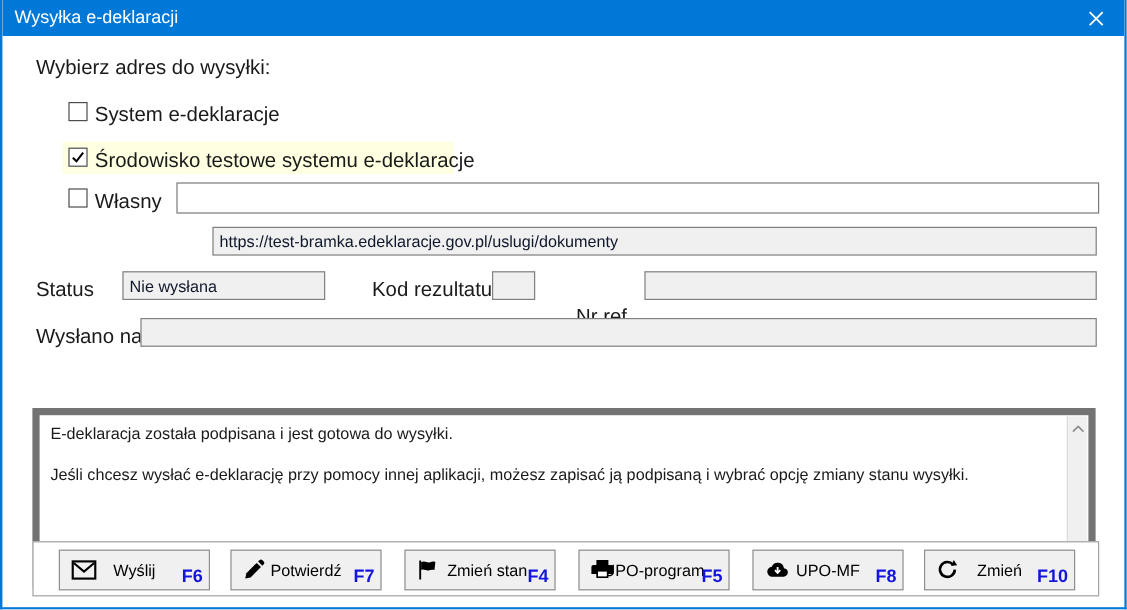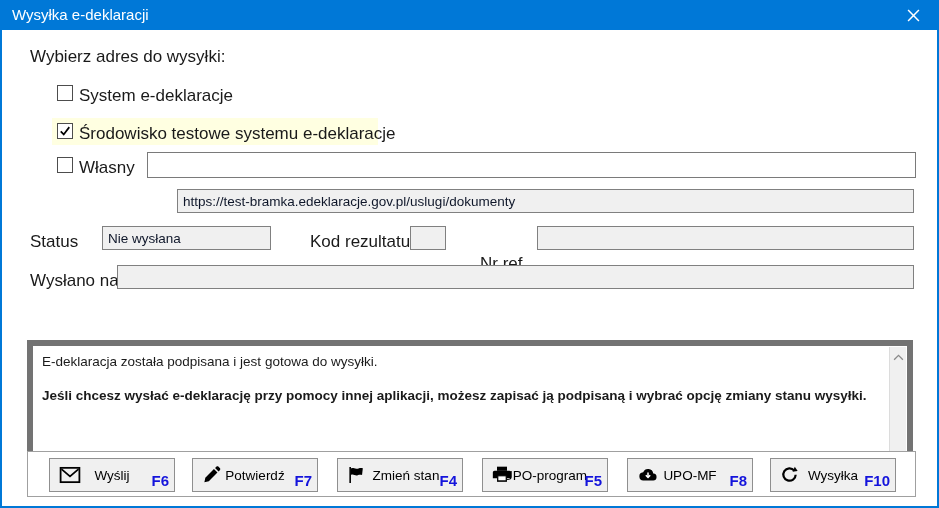--- a/index.html
+++ b/index.html
@@ -116,21 +116,21 @@
   <div class="lbl" style="left:308px; top:232px;">Kod rezultatu</div>
   <input class="field" readonly="" style="left: 408px; top: 226px; width: 36px;" value="">
   <div class="lbl" style="left:478px; top:232px;margin-top:22px;">Nr ref.</div>
   <input class="field" readonly="" style="left: 535px; top: 226px; width: 377px;" value="">
 
   <div class="lbl" style="left:28px; top:271px;">Wysłano na</div>
   <input class="field" readonly="" style="left: 115px; top: 265px; width: 797px;" value="">
 
   <div class="msgbox">
     <div class="msg-line" style="top:8px;">E-deklaracja została podpisana i jest gotowa do wysyłki.</div>
-    <div class="msg-line" style="top:42px;font-weight:bold;">Jeśli chcesz wysłać e-deklarację przy pomocy innej aplikacji, możesz zapisać ją podpisaną i wybrać opcję zmiany stanu wysyłki.</div>
+    <div class="msg-line" style="top:42px;">Jeśli chcesz wysłać e-deklarację przy pomocy innej aplikacji, możesz zapisać ją podpisaną i wybrać opcję zmiany stanu wysyłki.</div>
     <div class="scrollbar">
       <div class="scroll-arrow up">
         <svg width="11" height="7" viewBox="0 0 12 8">
           <path d="M1 6.5 L6 1.5 L11 6.5" stroke="#8a8a8a" stroke-width="1.5" fill="none"></path>
         </svg>
       </div>
       <div class="scroll-arrow down">
         <svg width="11" height="7" viewBox="0 0 12 8">
           <path d="M1 1.5 L6 6.5 L11 1.5" stroke="#8a8a8a" stroke-width="1.5" fill="none"></path>
         </svg>
@@ -185,18 +185,18 @@
       </svg>
       <span class="btn-label">UPO-MF</span>
       <span class="btn-fkey">F8</span>
     </button>
 
     <button class="btn" style="left:742px;">
       <svg class="btn-icon" width="19" height="19" viewBox="0 0 24 24">
         <path d="M17.9 6.3 A7.8 7.8 0 1 0 19.8 11.6" fill="none" stroke="#000" stroke-width="2.8"></path>
         <polygon points="15.9,7.9 22.3,7.0 18.7,1.6" fill="#000"></polygon>
       </svg>
-      <span class="btn-label">Wysyłka</span>
+      <span class="btn-label">Zmień</span>
       <span class="btn-fkey">F10</span>
     </button>
 
   </div>
 </div>
 
 </body></html>

